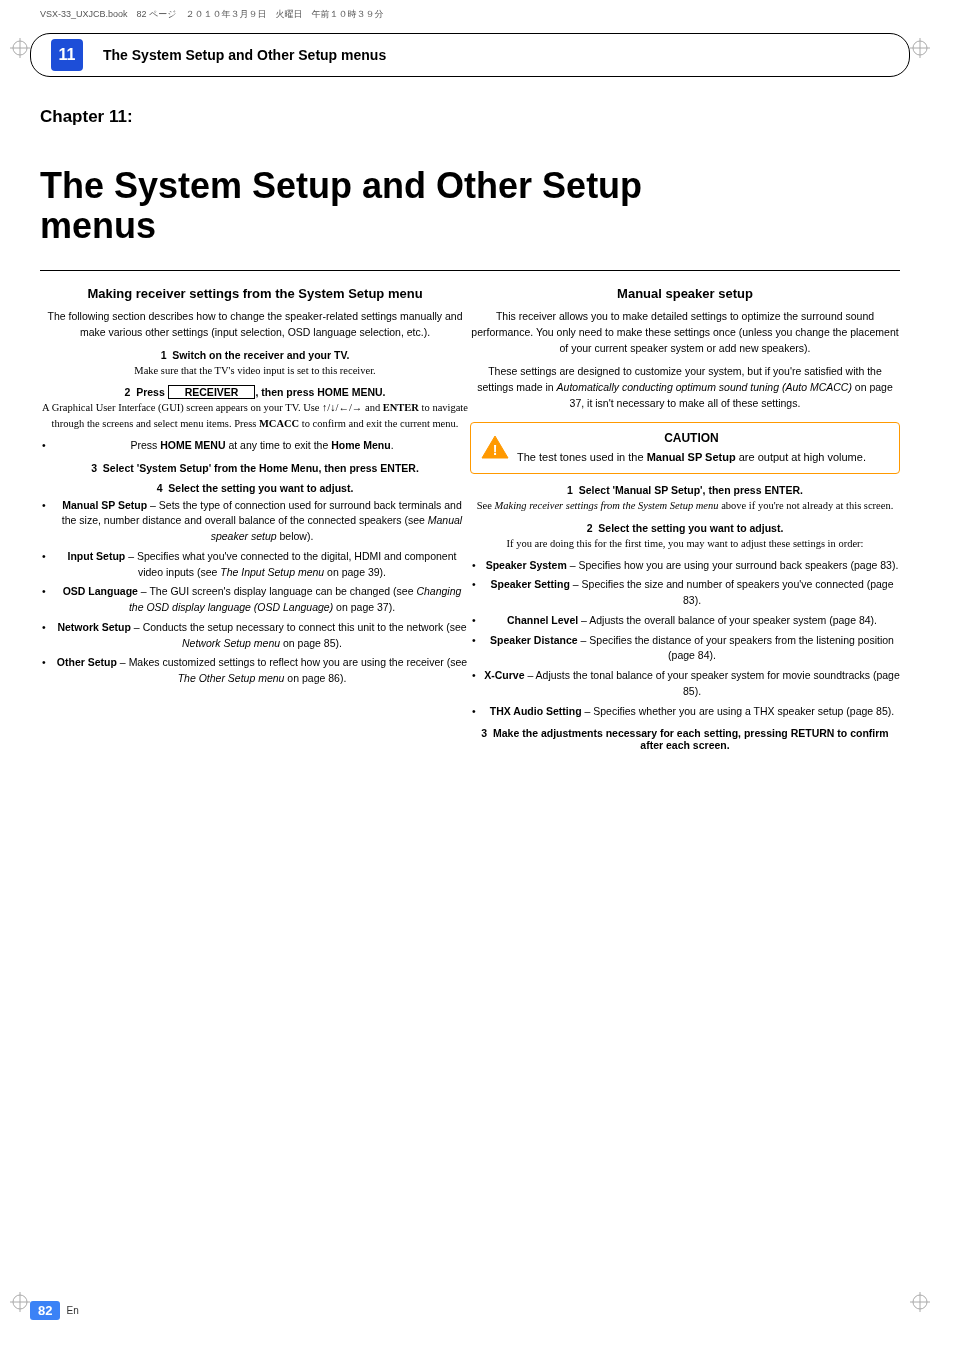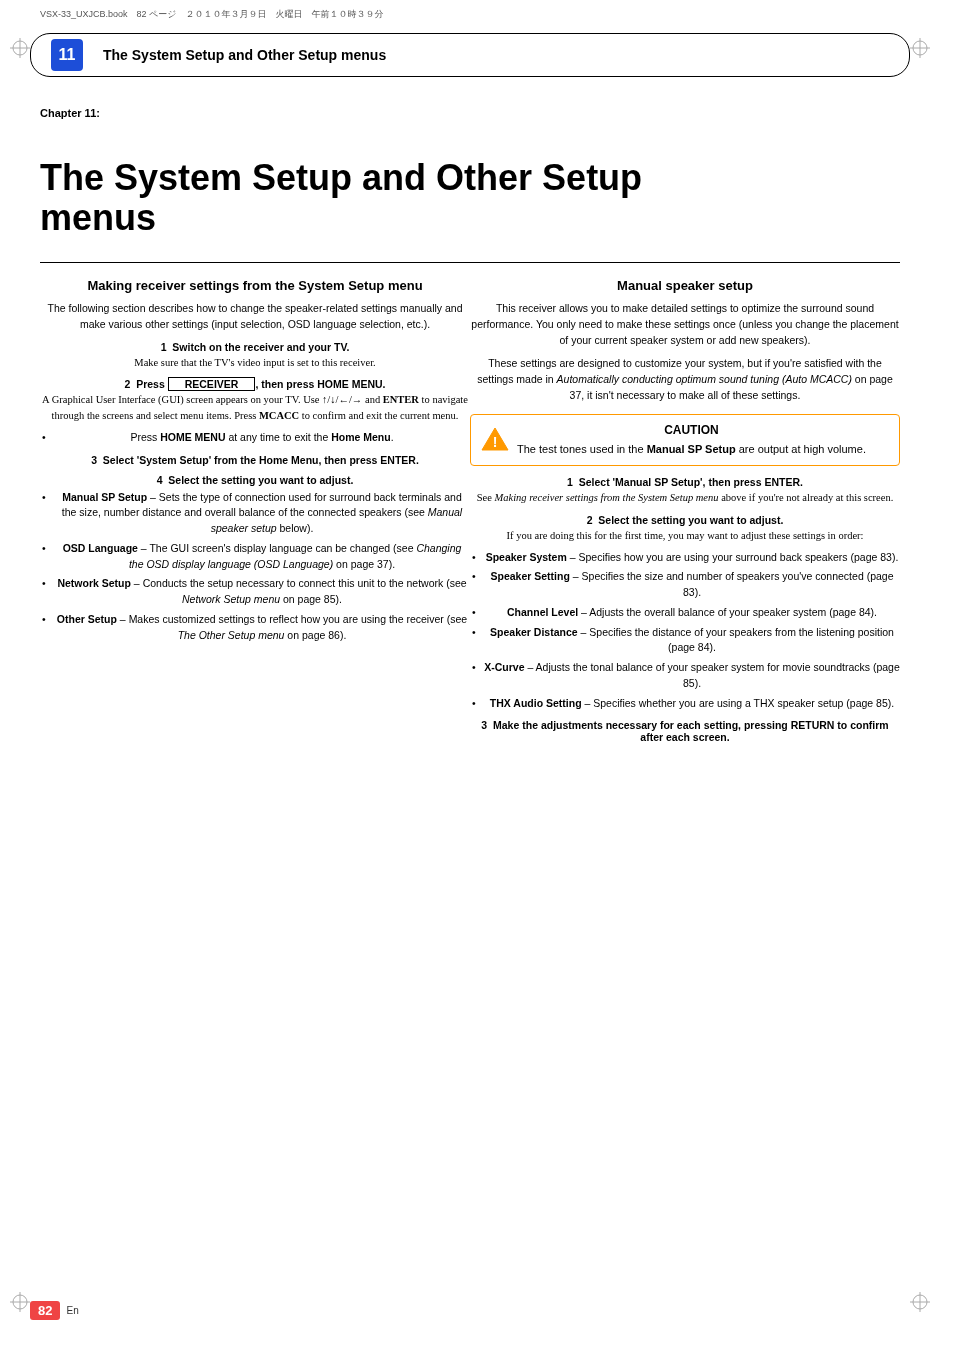--- a/index.html
+++ b/index.html
@@ -67,21 +67,21 @@
     }
 
     
     .main-content {
       padding: 0 40px;
       margin-top: 20px;
     }
 
     
     .chapter-label {
-      font-size: 11px;
+      font-size: 17px;
       font-weight: bold;
       color: #000;
       margin-bottom: 2px;
     }
 
     .chapter-big-title {
       font-size: 36px;
       font-weight: bold;
       color: #000;
       line-height: 1.1;
@@ -207,21 +207,21 @@
     .page-footer {
       position: absolute;
       bottom: 30px;
       left: 30px;
       display: flex;
       align-items: center;
       gap: 6px;
     }
 
     .page-number-box {
-      background: #ef4444;
+      background: #3b82f6;
       color: #fff;
       font-weight: bold;
       font-size: 13px;
       padding: 2px 8px;
       border-radius: 3px;
     }
 
     .page-en {
       font-size: 10px;
       color: #333;
@@ -312,20 +312,21 @@
         <div class="step-heading" style="margin-top:8px;">
           <span class="bold">3&nbsp;&nbsp;Select 'System Setup' from the Home Menu, then press ENTER.</span>
         </div>
 
         <div class="step-heading" style="margin-top:8px;">
           <span class="bold">4&nbsp;&nbsp;Select the setting you want to adjust.</span>
         </div>
 
         <ul class="bullet-list">
           <li><span class="bold">Manual SP Setup</span> – Sets the type of connection used for surround back terminals and the size, number distance and overall balance of the connected speakers (see <span class="italic">Manual speaker setup</span> below).</li>
+          <li><span class="bold">Input Setup</span> – Specifies what you've connected to the digital, HDMI and component video inputs (see <span class="italic">The Input Setup menu</span> on page 39).</li>
           <li><span class="bold">OSD Language</span> – The GUI screen's display language can be changed (see <span class="italic">Changing the OSD display language (OSD Language)</span> on page 37).</li>
           <li><span class="bold">Network Setup</span> – Conducts the setup necessary to connect this unit to the network (see <span class="italic">Network Setup menu</span> on page 85).</li>
           <li><span class="bold">Other Setup</span> – Makes customized settings to reflect how you are using the receiver (see <span class="italic">The Other Setup menu</span> on page 86).</li>
         </ul>
       </div>
 
       <div class="col-right">
         <div class="section-heading">Manual speaker setup</div>
         <div class="body-text">This receiver allows you to make detailed settings to optimize the surround sound performance. You only need to make these settings once (unless you change the placement of your current speaker system or add new speakers).</div>
         <div class="body-text">

